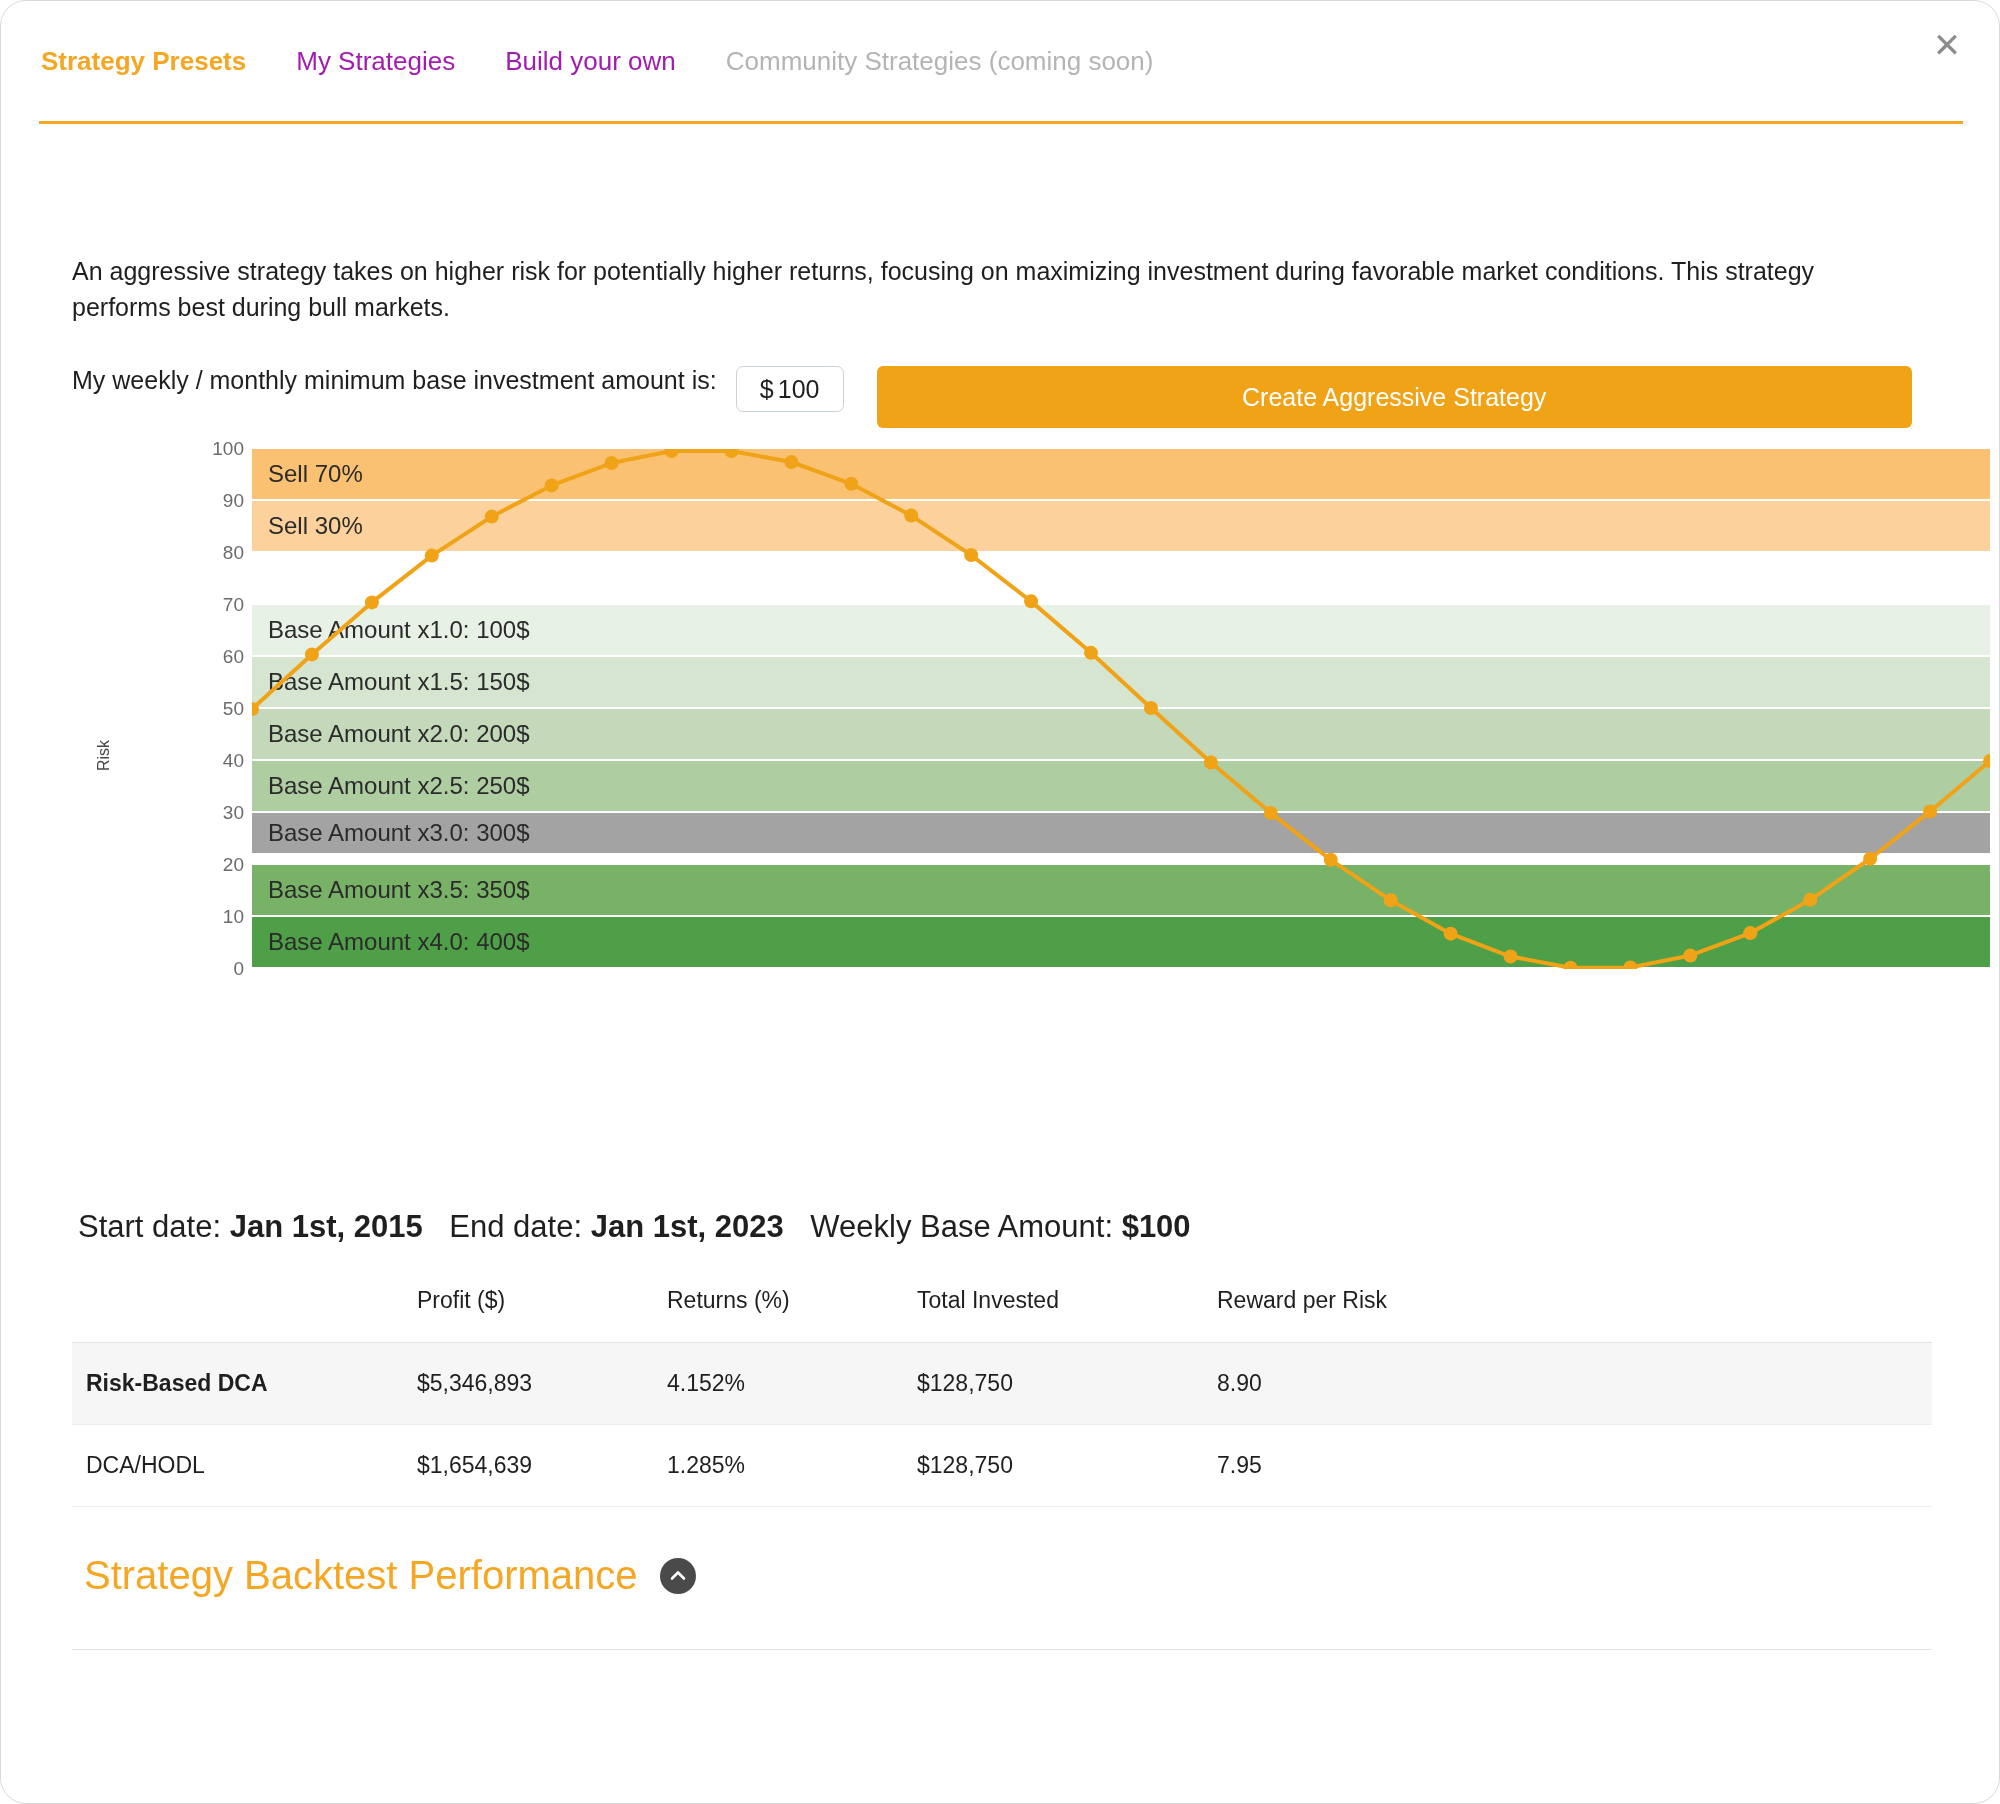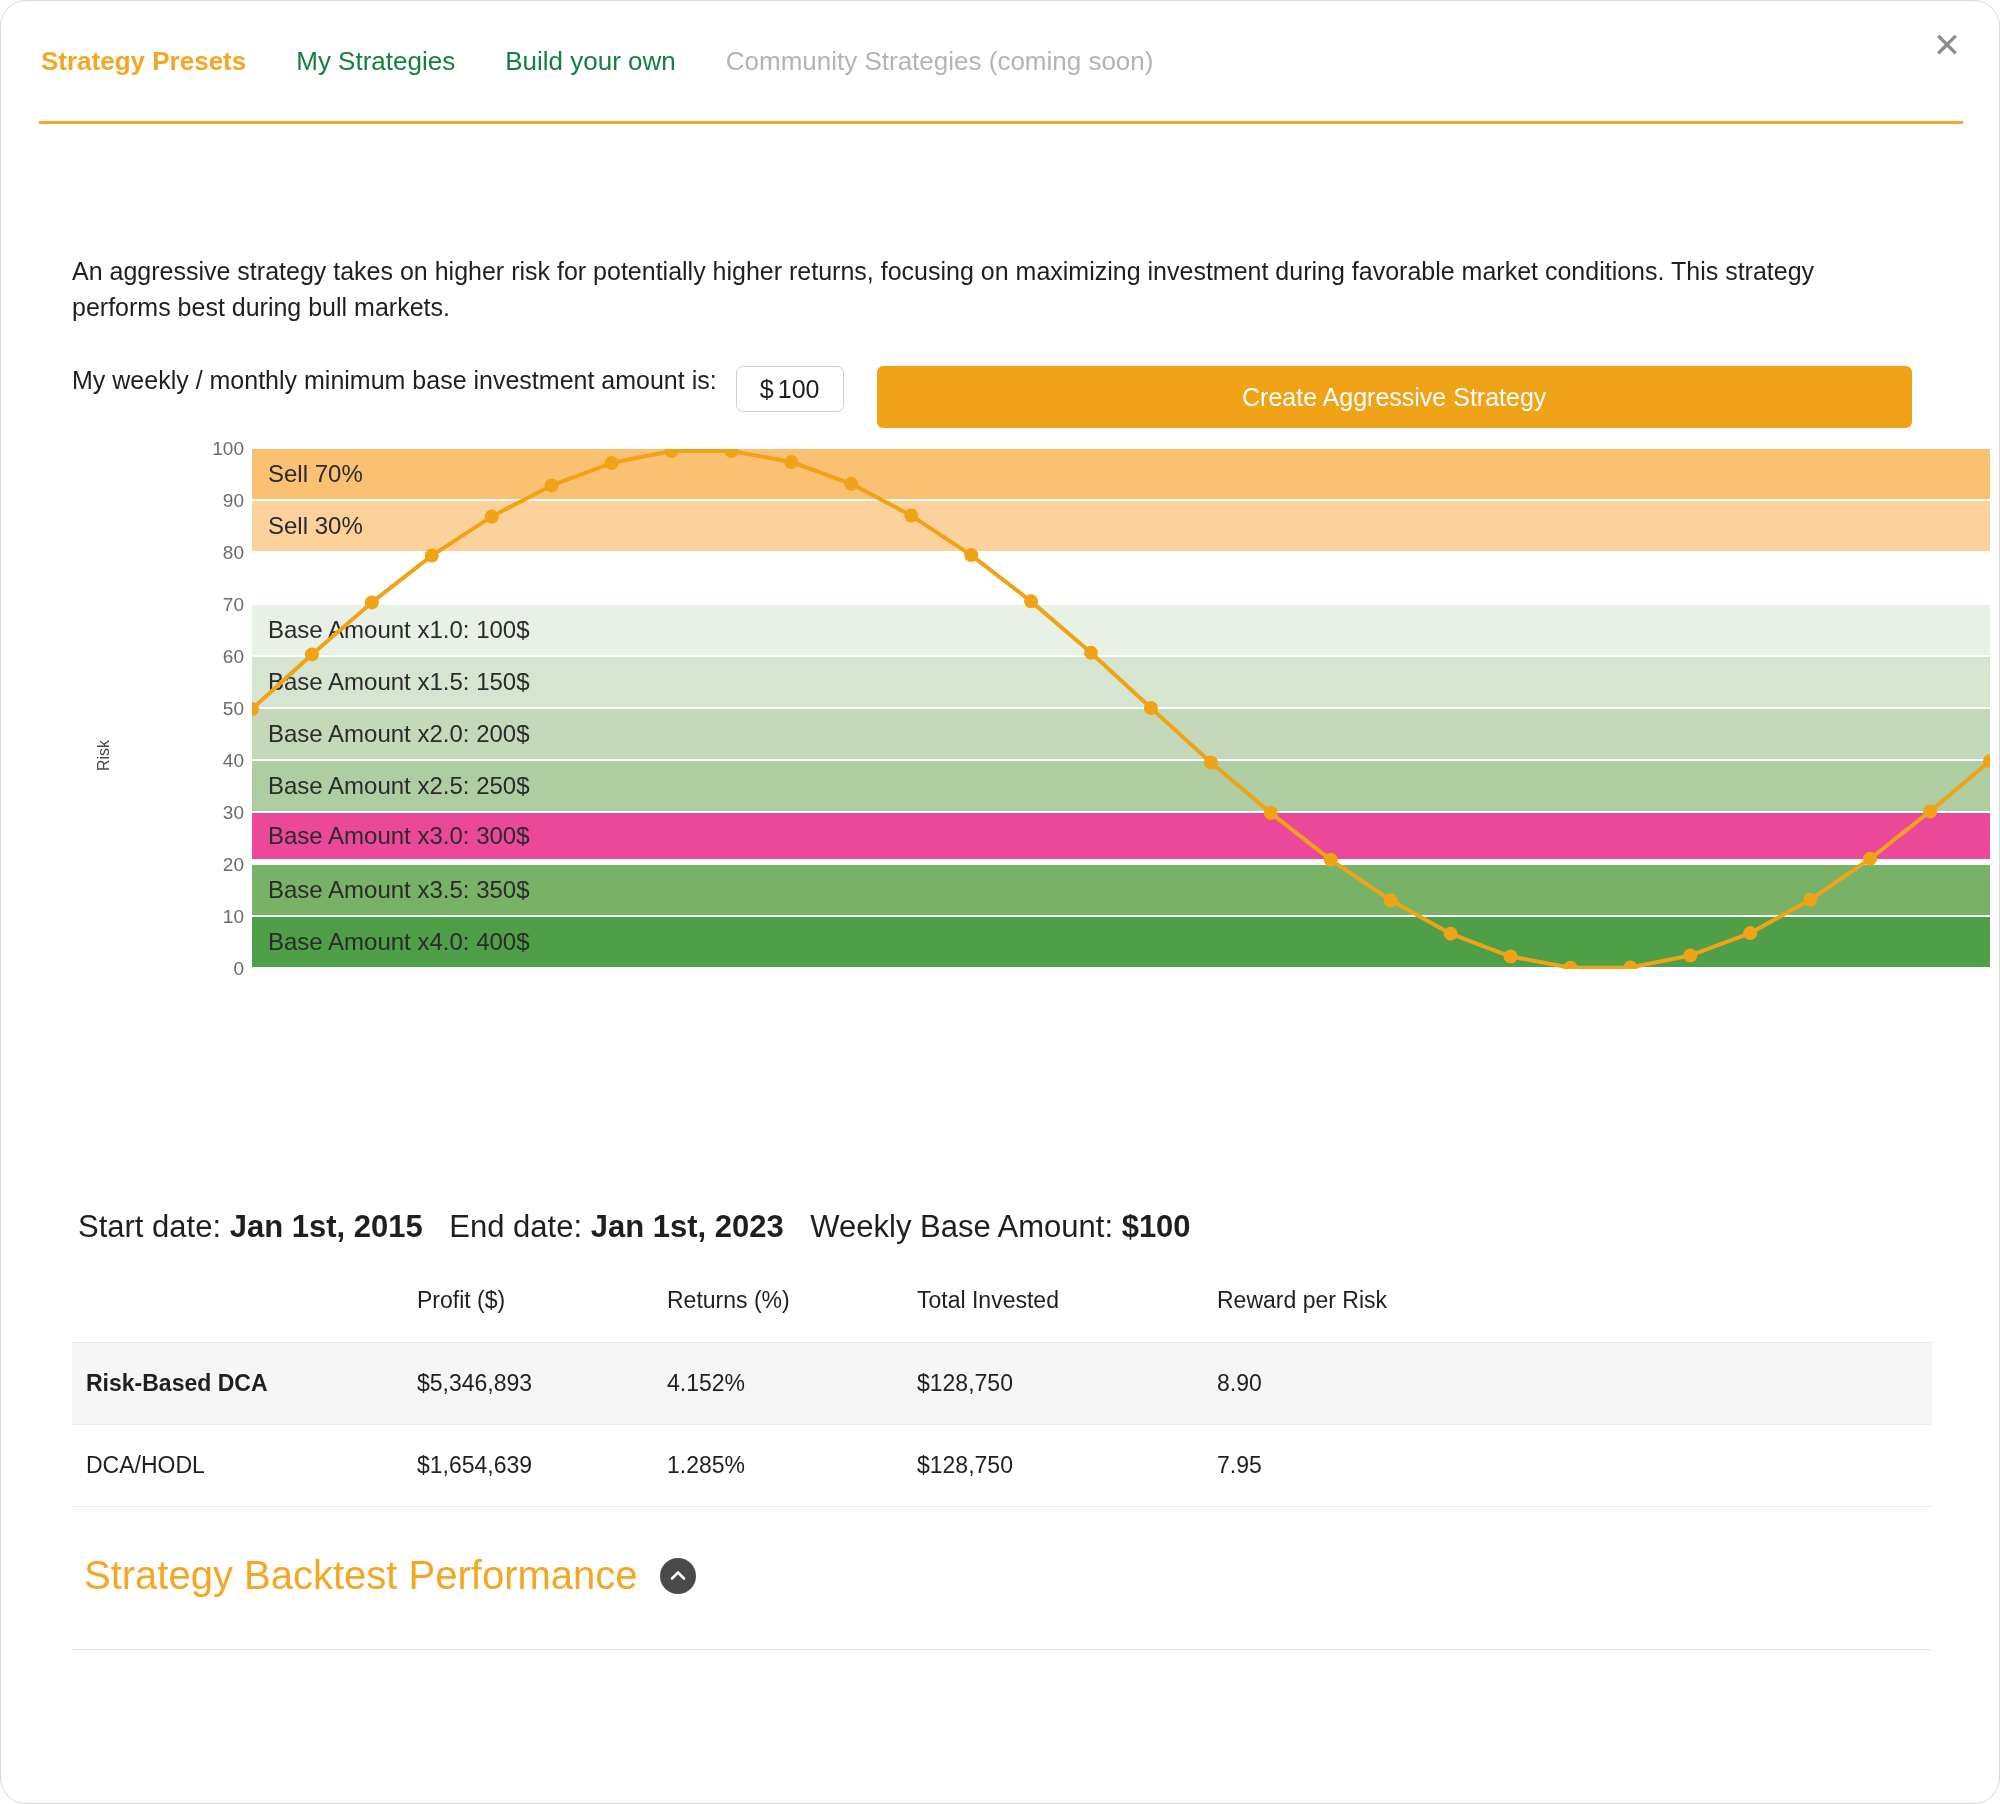--- a/index.html
+++ b/index.html
@@ -20,21 +20,21 @@
 
   
   .tabbar {
     position: absolute; left: 0; top: 0;
     width: 2000px; height: 120px;
     display: flex; align-items: center;
     padding-left: 40px;
   }
   .tab {
     font-size: 26px;
-    color: #15803d;
+    color: #a21caf;
     margin-right: 50px;
     white-space: nowrap;
     cursor: pointer;
   }
   .tab.active { color: #f5a623; font-weight: bold; }
   .tab.disabled { color: #b4b4b4; cursor: default; }
   .tabrule {
     position: absolute; left: 38px; top: 120px;
     width: 1924px; height: 3px; background: #f5a623;
   }
@@ -254,21 +254,21 @@
           </div>
           <div class="band" style="top: 208px; height: 50px; background: rgb(214, 229, 208);">
             <span class="band-label">Base Amount x1.5: 150$</span>
           </div>
           <div class="band" style="top: 260px; height: 50px; background: rgb(196, 217, 186);">
             <span class="band-label">Base Amount x2.0: 200$</span>
           </div>
           <div class="band" style="top: 312px; height: 50px; background: rgb(174, 205, 161);">
             <span class="band-label">Base Amount x2.5: 250$</span>
           </div>
-          <div class="band" style="top: 364px; height: 46px; background: #ec4899;">
+          <div class="band" style="top: 364px; height: 40px; background: #a3a3a3;">
             <span class="band-label">Base Amount x3.0: 300$</span>
           </div>
           <div class="band" style="top: 416px; height: 50px; background: rgb(120, 178, 102);">
             <span class="band-label">Base Amount x3.5: 350$</span>
           </div>
           <div class="band" style="top: 468px; height: 50px; background: rgb(79, 158, 72);">
             <span class="band-label">Base Amount x4.0: 400$</span>
           </div>
         </div>
       <svg id="curve" width="1738" height="520" viewBox="0 0 1738 520" preserveAspectRatio="none" style="position:absolute;left:0;top:0;">

